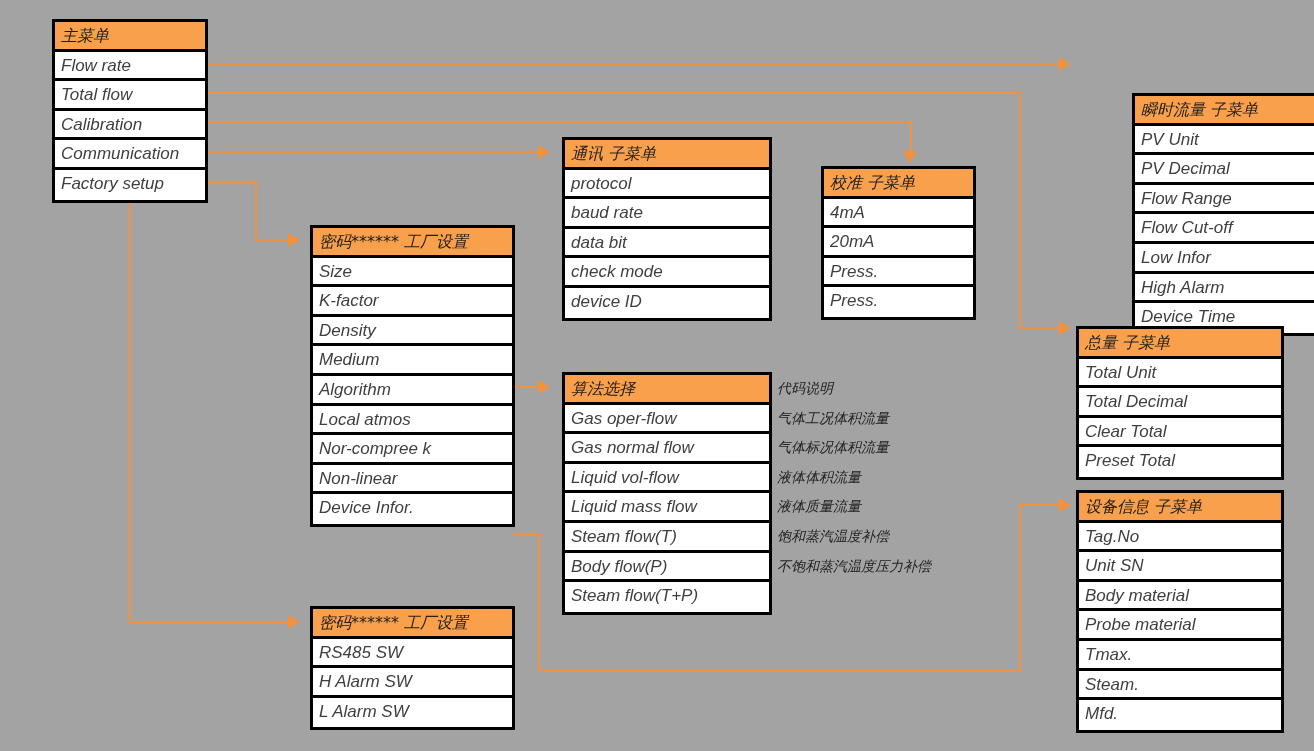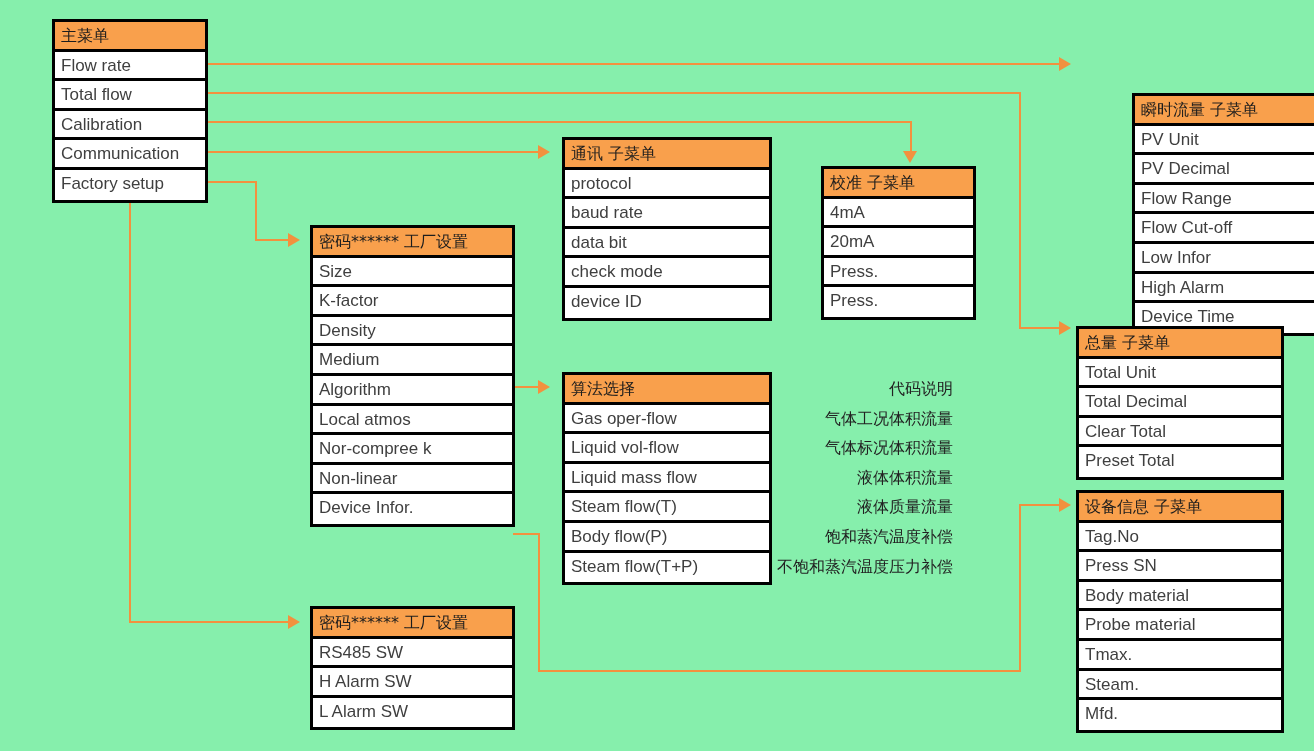--- a/index.html
+++ b/index.html
@@ -8,22 +8,23 @@
     padding: 0;
     background: #ffffff;
   }
   body {
     font-family: "Liberation Sans", "DejaVu Sans", sans-serif;
   }
   #canvas {
     position: relative;
     width: 1314px;
     height: 751px;
-    background: #86efac;
+    background: #a3a3a3;
     overflow: hidden;
+    font-style: italic;
   }
   
   .menu-box {
     position: absolute;
     box-sizing: border-box;
     border: 3px solid #000000;
     background: #ffffff;
     z-index: 5;
   }
   .menu-row {
@@ -52,25 +53,24 @@
   }
   
   .annot-list {
     position: absolute;
     z-index: 4;
   }
   .annot-row {
     box-sizing: border-box;
     height: 29.6px;
     line-height: 29.6px;
-    font-size: 16px;
+    font-size: 14px;
     color: #222222;
     white-space: nowrap;
     font-family: "DejaVu Sans", "Liberation Sans", sans-serif;
-    text-align: right;
   }
   
   .conn {
     position: absolute;
     background: #F2913E;
     z-index: 2;
   }
   .conn.h { height: 2px; }
   .conn.v { width: 2px; }
   .arrow-right {
@@ -155,21 +155,21 @@
     <div class="menu-row header"><span class="cjk">总量 子菜单</span></div>
     <div class="menu-row">Total Unit</div>
     <div class="menu-row">Total Decimal</div>
     <div class="menu-row">Clear Total</div>
     <div class="menu-row">Preset Total</div>
   </div>
 
   <div class="menu-box" style="left:1076px; top:490px; width:208px;">
     <div class="menu-row header"><span class="cjk">设备信息 子菜单</span></div>
     <div class="menu-row">Tag.No</div>
-    <div class="menu-row">Press SN</div>
+    <div class="menu-row">Unit SN</div>
     <div class="menu-row">Body material</div>
     <div class="menu-row">Probe material</div>
     <div class="menu-row">Tmax.</div>
     <div class="menu-row">Steam.</div>
     <div class="menu-row">Mfd.</div>
   </div>
 
   <div class="menu-box" style="left:562px; top:137px; width:210px;">
     <div class="menu-row header"><span class="cjk">通讯 子菜单</span></div>
     <div class="menu-row">protocol</div>
@@ -203,20 +203,21 @@
   <div class="menu-box" style="left:310px; top:606px; width:205px;">
     <div class="menu-row header"><span class="cjk">密码****** 工厂设置</span></div>
     <div class="menu-row">RS485 SW</div>
     <div class="menu-row">H Alarm SW</div>
     <div class="menu-row">L Alarm SW</div>
   </div>
 
   <div class="menu-box" style="left:562px; top:372px; width:210px;">
     <div class="menu-row header"><span class="cjk">算法选择</span></div>
     <div class="menu-row">Gas oper-flow</div>
+    <div class="menu-row">Gas normal flow</div>
     <div class="menu-row">Liquid vol-flow</div>
     <div class="menu-row">Liquid mass flow</div>
     <div class="menu-row">Steam flow(T)</div>
     <div class="menu-row">Body flow(P)</div>
     <div class="menu-row">Steam flow(T+P)</div>
   </div>
 
   <div class="annot-list" style="left:777px; top:374px;">
     <div class="annot-row">代码说明</div>
     <div class="annot-row">气体工况体积流量</div>

